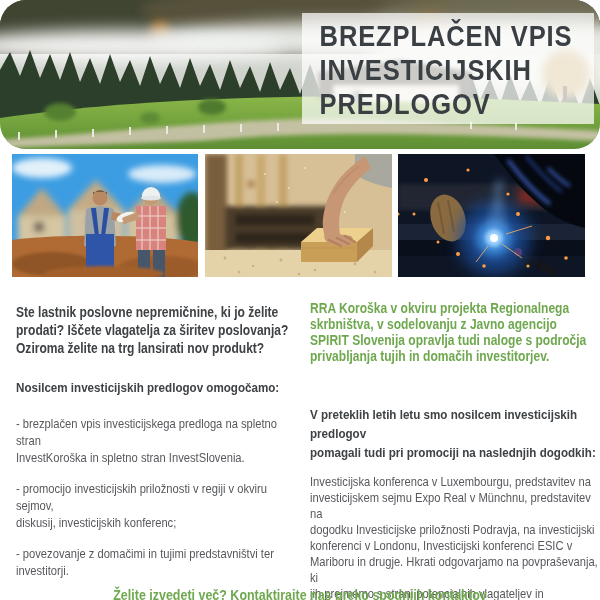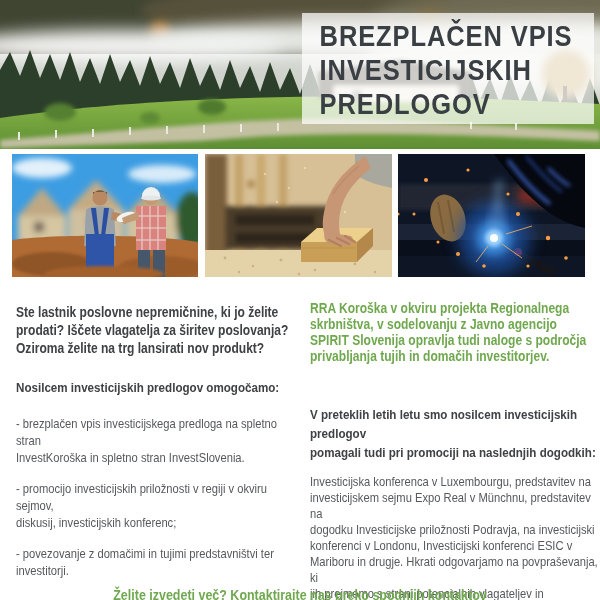--- a/index.html
+++ b/index.html
@@ -1,19 +1,19 @@
 <!DOCTYPE html>
 <html><head>
 <meta charset="utf-8">
 <style>
   html,body{margin:0;padding:0;background:#ffffff;}
   .page{position:relative;width:600px;height:600px;background:#ffffff;overflow:hidden;
         font-family:"Liberation Sans","DejaVu Sans",sans-serif;}
   
-  .hero{position:absolute;left:0;top:0;width:600px;height:149px;overflow:hidden;}
+  .hero{position:absolute;left:0;top:0;width:600px;height:149px;overflow:hidden;border-radius:26px;}
   .hero svg{display:block;}
   .title-overlay{position:absolute;left:302px;top:13px;width:292px;height:111px;
                  background:rgba(255,255,255,0.72);}
   .hero-title{margin:0;padding:6px 0 0 20px;width:320px;
               font-size:29px;font-weight:bold;line-height:34px;letter-spacing:1px;
               color:#3a3f44;white-space:pre-line;
               transform:scaleX(0.88);transform-origin:0 0;}
   
   .photos{position:absolute;left:0;top:154px;width:600px;height:123px;}
   .photo{position:absolute;top:0;height:123px;overflow:hidden;}

